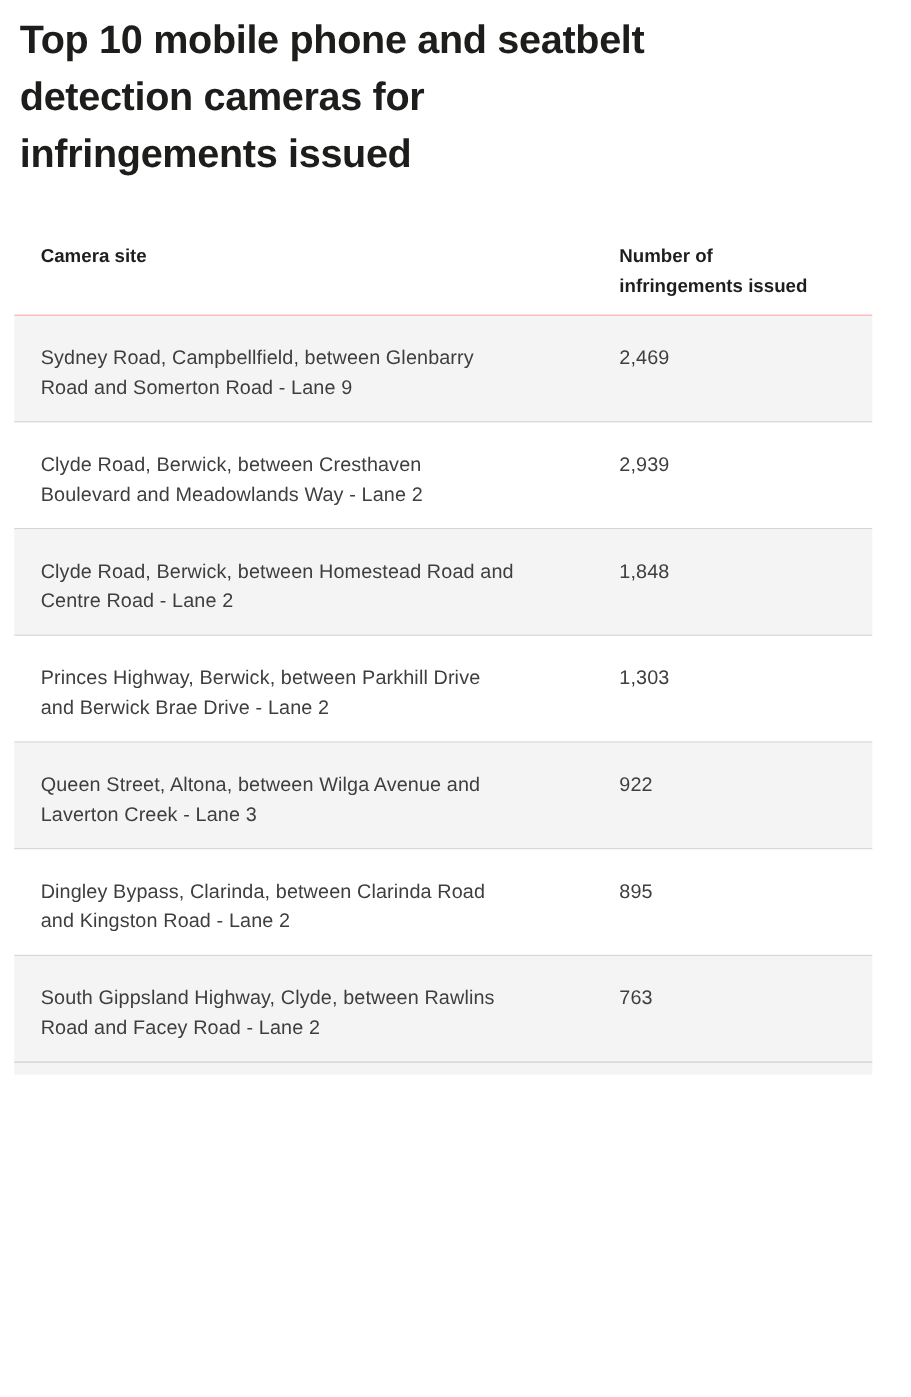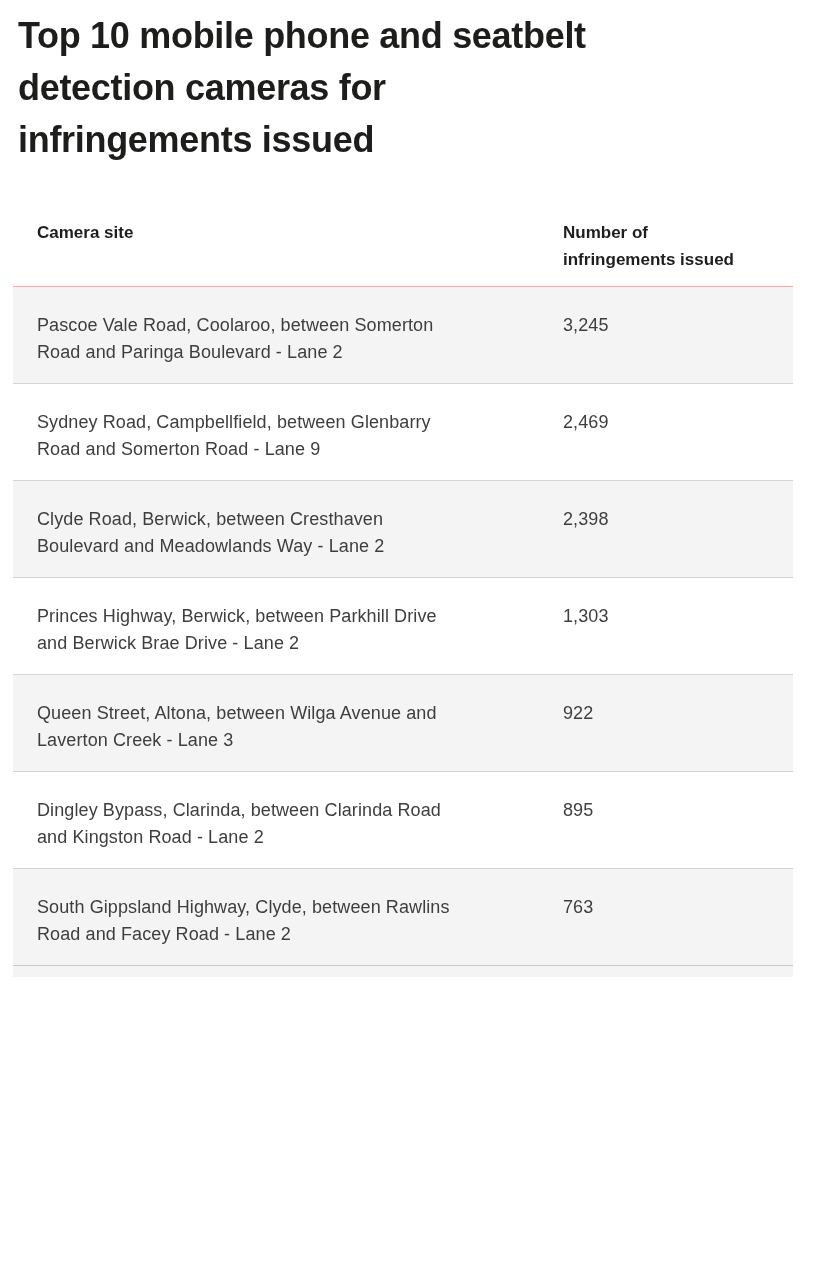--- a/index.html
+++ b/index.html
@@ -75,38 +75,38 @@
       <col class="col-count">
     </colgroup>
     <thead>
       <tr>
         <th>Camera site</th>
         <th>Number of
 infringements issued</th>
       </tr>
     </thead>
     <tbody>
-  <tr>
-    <td>Pascoe Vale Road, Coolaroo, between Somerton
-Road and Paringa Boulevard - Lane 2</td>
-    <td>3,245</td>
-  </tr>
 
   <tr>
     <td>Sydney Road, Campbellfield, between Glenbarry
 Road and Somerton Road - Lane 9</td>
     <td>2,469</td>
   </tr>
 
   <tr>
     <td>Clyde Road, Berwick, between Cresthaven
 Boulevard and Meadowlands Way - Lane 2</td>
-    <td>2,398</td>
+    <td>2,939</td>
   </tr>
 
+  <tr>
+    <td>Clyde Road, Berwick, between Homestead Road and
+Centre Road - Lane 2</td>
+    <td>1,848</td>
+  </tr>
 
 
   <tr>
     <td>Princes Highway, Berwick, between Parkhill Drive
 and Berwick Brae Drive - Lane 2</td>
     <td>1,303</td>
   </tr>
 
   <tr>
     <td>Queen Street, Altona, between Wilga Avenue and

